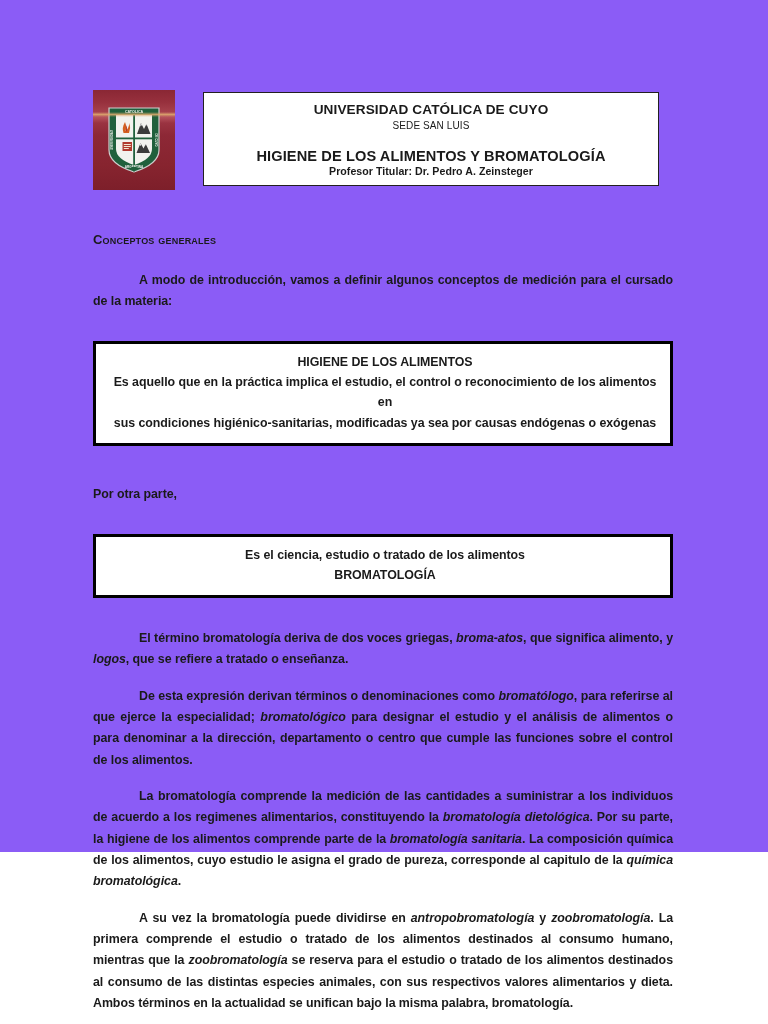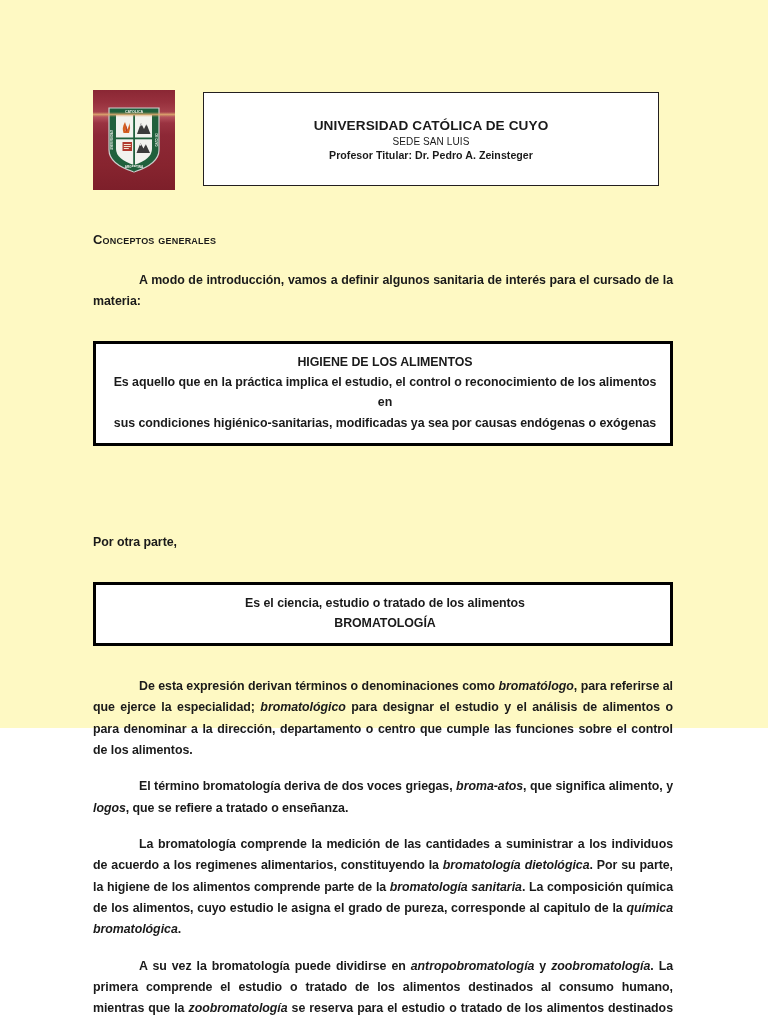--- a/index.html
+++ b/index.html
@@ -13,22 +13,22 @@
     height: 1024px;
     font-family: "Liberation Sans", sans-serif;
     color: #1a1a1a;
     overflow: hidden;
     position: relative;
   }
 
   .page {
     position: relative;
     width: 768px;
-    height: 728px;
-    background: #fef9c3;
+    height: 852px;
+    background: #8b5cf6;
   }
 
   
   .header-zone {
     position: absolute;
     left: 93px;
     top: 88px;
     width: 580px;
     height: 104px;
   }
@@ -138,21 +138,21 @@
   p.para {
     font-size: 12.4px;
     font-weight: bold;
     line-height: 1.72;
     text-align: justify;
     color: #1a1a1a;
     margin: 0 0 15px 0;
     text-indent: 46px;
     letter-spacing: -0.05px;
   }
-  p.para.noindent { text-indent: 0; margin-top: 48px; }
+  p.para.noindent { text-indent: 0; }
   p.para em { font-style: italic; }
 
   .defbox {
     border: 3px solid #000000;
     box-sizing: border-box;
     width: 580px;
     padding: 8px 12px 10px 16px;
     margin: 0 0 8px 0;
     background: #ffffff;
   }
@@ -214,29 +214,30 @@
           <text x="48" y="34" text-anchor="middle" transform="rotate(90 48 34)">DE CUYO</text>
         </g>
 
         <path d="M27,66 L24,61 L30,61 Z" fill="#20603c"></path>
       </svg>
     </div>
 
     <div class="header-text-box">
       <div class="hdr-l1">UNIVERSIDAD CATÓLICA DE CUYO</div>
       <div class="hdr-l2">SEDE SAN LUIS</div>
+      <div class="hdr-l3">HIGIENE DE LOS ALIMENTOS Y BROMATOLOGÍA</div>
       <div class="hdr-l4">Profesor Titular: Dr. Pedro A. Zeinsteger</div>
     </div>
   </div>
 
   <div class="content">
 
     <div class="section-heading">Conceptos generales</div>
 
-    <p class="para">A modo de introducción, vamos a definir algunos sanitaria de interés para el cursado de la materia:</p>
+    <p class="para">A modo de introducción, vamos a definir algunos conceptos de medición para el cursado de la materia:</p>
 
     <div class="spacer-14"></div>
 
     <div class="defbox">
       <div class="dl">HIGIENE DE LOS ALIMENTOS</div>
       <div class="dl">Es aquello que en la práctica implica el estudio, el control o reconocimiento de los alimentos en</div>
       <div class="dl">sus condiciones higiénico-sanitarias, modificadas ya sea por causas endógenas o exógenas</div>
     </div>
 
     <div class="spacer-30"></div>
@@ -246,25 +247,25 @@
     <div class="spacer-14"></div>
 
     <div class="defbox">
       <div class="dl">Es el ciencia, estudio o tratado de los alimentos</div>
       <div class="dl">BROMATOLOGÍA</div>
     </div>
 
     <div class="spacer-22"></div>
 
     <p class="para">
+      <span>El término bromatología deriva de dos voces griegas, </span><em>broma-atos</em><span>, que significa alimento, y </span><em>logos</em><span>, que se refiere a tratado o enseñanza.</span>
+    </p>
+
+    <p class="para">
       <span>De esta expresión derivan términos o denominaciones como </span><em>bromatólogo</em><span>, para referirse al que ejerce la especialidad; </span><em>bromatológico</em><span> para designar el estudio y el análisis de alimentos o para denominar a la dirección, departamento o centro que cumple las funciones sobre el control de los alimentos.</span>
-    </p>
-
-    <p class="para">
-      <span>El término bromatología deriva de dos voces griegas, </span><em>broma-atos</em><span>, que significa alimento, y </span><em>logos</em><span>, que se refiere a tratado o enseñanza.</span>
     </p>
 
     <p class="para">
       <span>La bromatología comprende la medición de las cantidades a suministrar a los individuos de acuerdo a los regimenes alimentarios, constituyendo la </span><em>bromatología dietológica</em><span>. Por su parte, la higiene de los alimentos comprende parte de la </span><em>bromatología sanitaria</em><span>. La composición química de los alimentos, cuyo estudio le asigna el grado de pureza, corresponde al capitulo de la </span><em>química bromatológica</em><span>.</span>
     </p>
 
     <p class="para">
       <span>A su vez la bromatología puede dividirse en </span><em>antropobromatología</em><span> y </span><em>zoobromatología</em><span>. La primera comprende el estudio o tratado de los alimentos destinados al consumo humano, mientras que la </span><em>zoobromatología</em><span> se reserva para el estudio o tratado de los alimentos destinados al consumo de las distintas especies animales, con sus respectivos valores alimentarios y dieta. Ambos términos en la actualidad se unifican bajo la misma palabra, bromatología.</span>
     </p>
 

